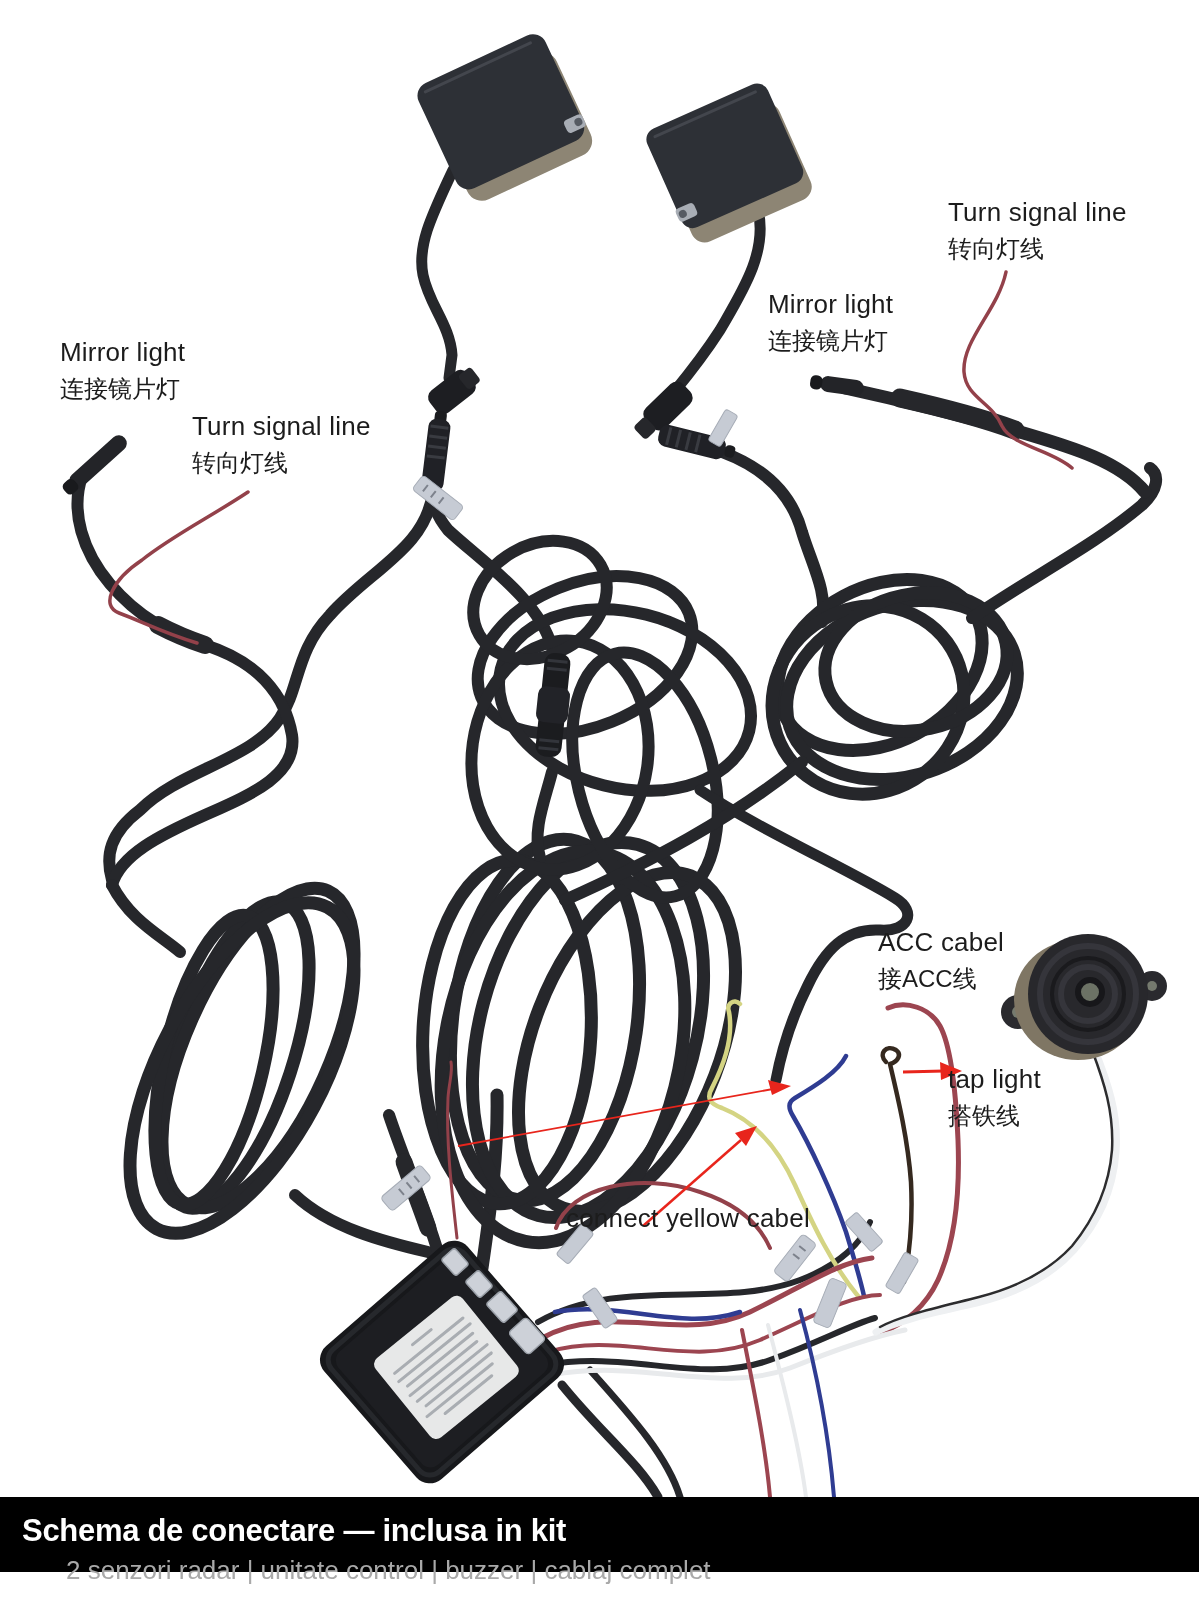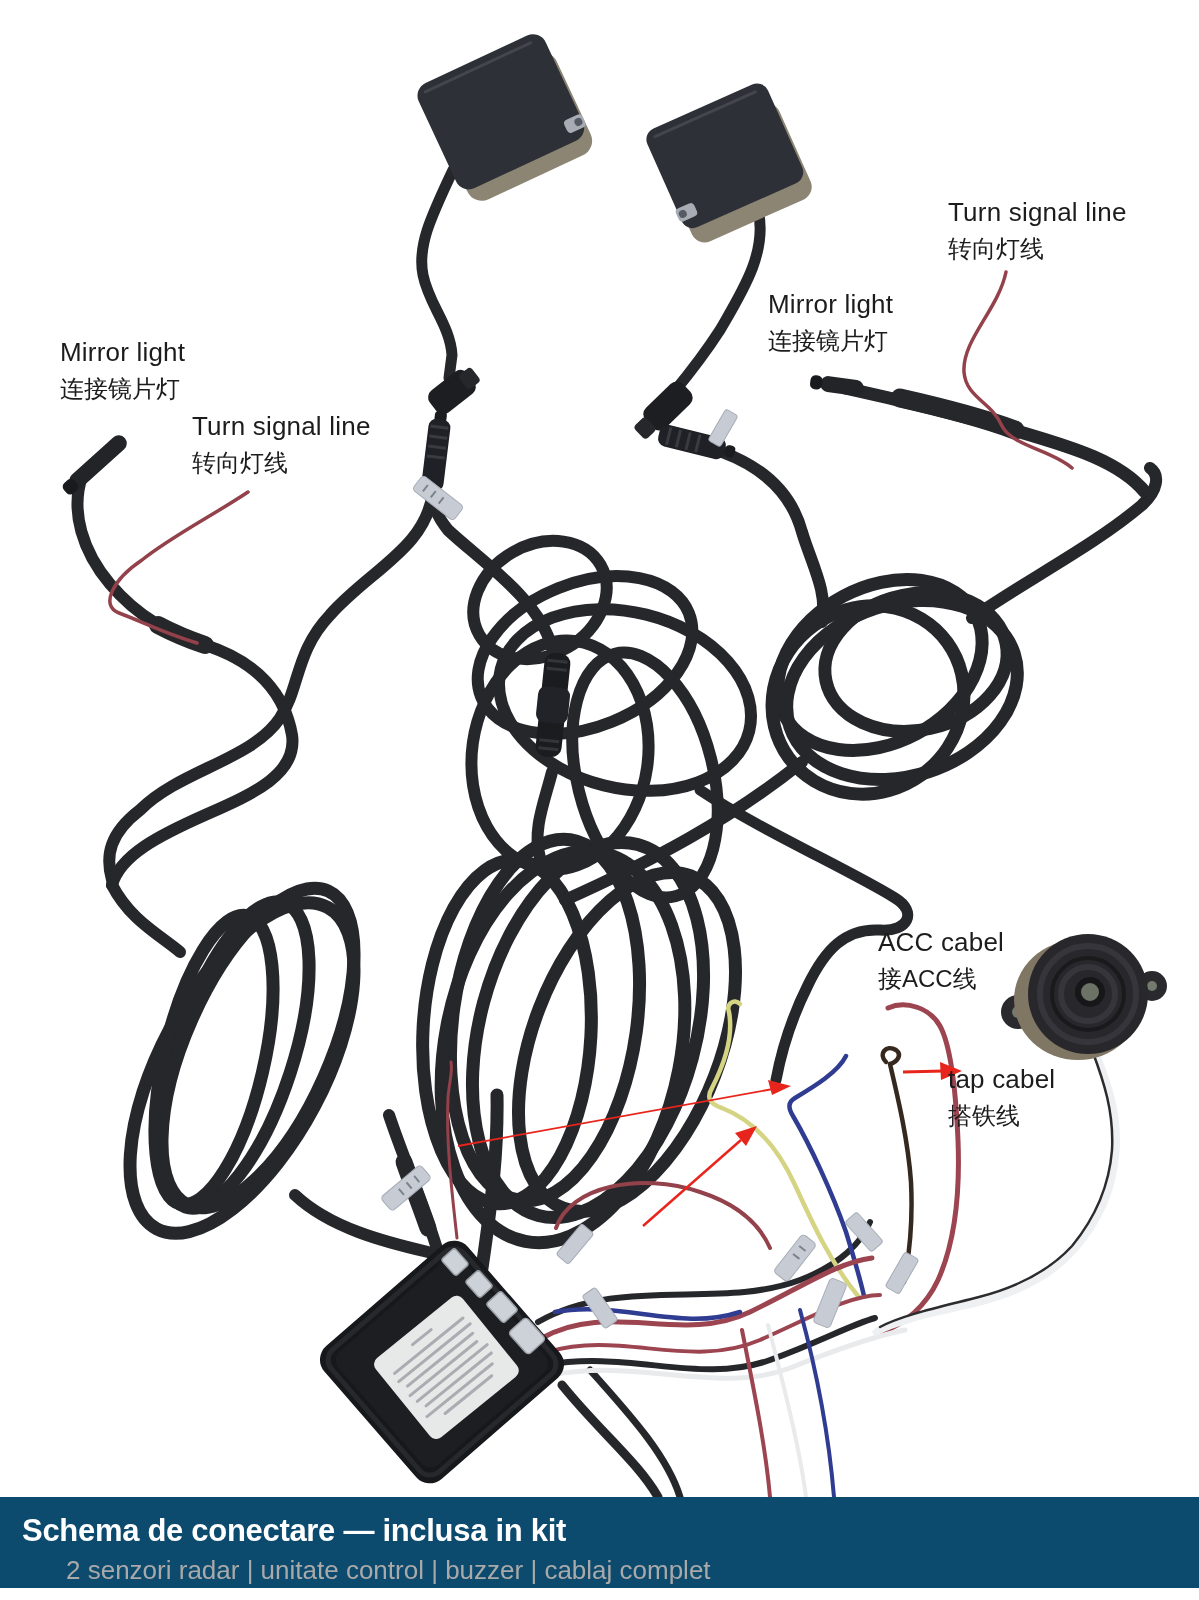--- a/index.html
+++ b/index.html
@@ -4,21 +4,21 @@
 <style>
   html,body{margin:0;padding:0;background:#ffffff;}
   .stage{position:relative;width:1199px;height:1600px;background:#ffffff;overflow:hidden;
          font-family:"Liberation Sans","DejaVu Sans",sans-serif;}
   .art{position:absolute;left:0;top:0;z-index:1;}
   .ann{position:absolute;z-index:5;color:#1c1c1c;line-height:1.28;}
   .ann .en{font-size:26px;letter-spacing:.2px;white-space:nowrap;}
   .ann .zh{font-size:24px;margin-top:5px;white-space:nowrap;}
   .ta-c{}
   .ta-l{text-align:left;}
-  .footer{position:absolute;left:0;top:1497px;width:1199px;height:91px;background:#0c4a6e;
+  .footer{position:absolute;left:0;top:1497px;width:1199px;height:75px;background:#000000;
           z-index:10;box-sizing:border-box;padding:16px 0 0 22px;}
   .footer-title{color:#ffffff;font-size:31px;font-weight:700;letter-spacing:-.3px;white-space:nowrap;}
   .footer-sub{color:#a9a9a9;font-size:26px;margin-top:6px;white-space:nowrap;margin-left:44px;}
 </style>
 </head>
 <body>
 
 <div class="stage">
 
   <svg class="art" width="1199" height="1497" viewBox="0 0 1199 1497">
@@ -277,26 +277,27 @@
     <div class="en">Turn signal line</div>
     <div class="zh">转向灯线</div>
   </div>
 
   <div class="ann ta-c" style="left:878px;top:926px;width:158px;">
     <div class="en">ACC cabel</div>
     <div class="zh">接ACC线</div>
   </div>
 
   <div class="ann ta-c" style="left:948px;top:1063px;width:128px;">
-    <div class="en">tap cabel</div>
+    <div class="en">tap light</div>
     <div class="zh">搭铁线</div>
   </div>
 
 
   <div class="ann ta-c" style="left:566px;top:1202px;width:240px;">
+    <div class="en">connect yellow cabel</div>
   </div>
 
   <div class="footer">
     <div class="footer-title">Schema de conectare — inclusa in kit</div>
     <div class="footer-sub">2 senzori radar | unitate control | buzzer | cablaj complet</div>
   </div>
 
 </div>
 
 </body></html>

